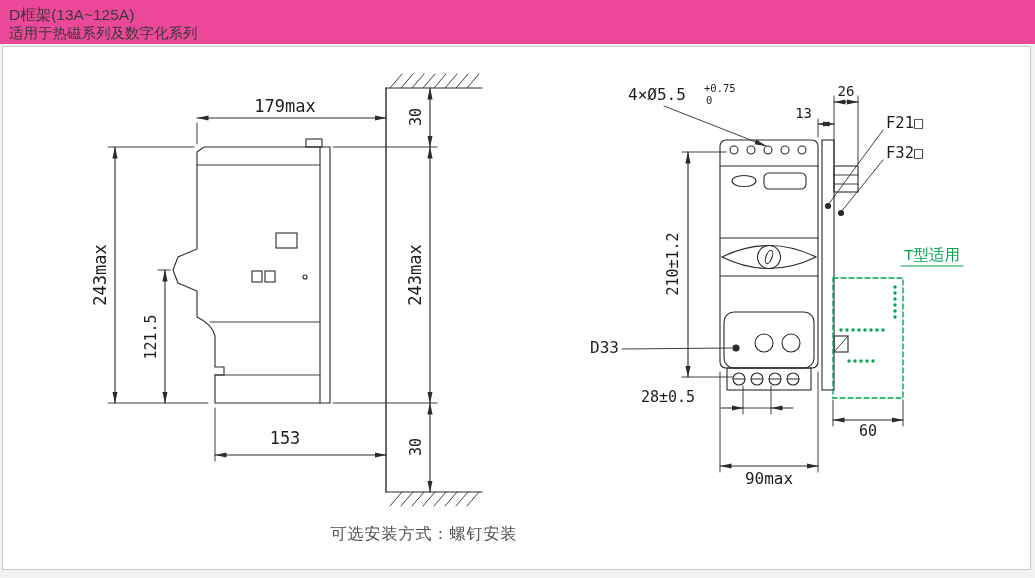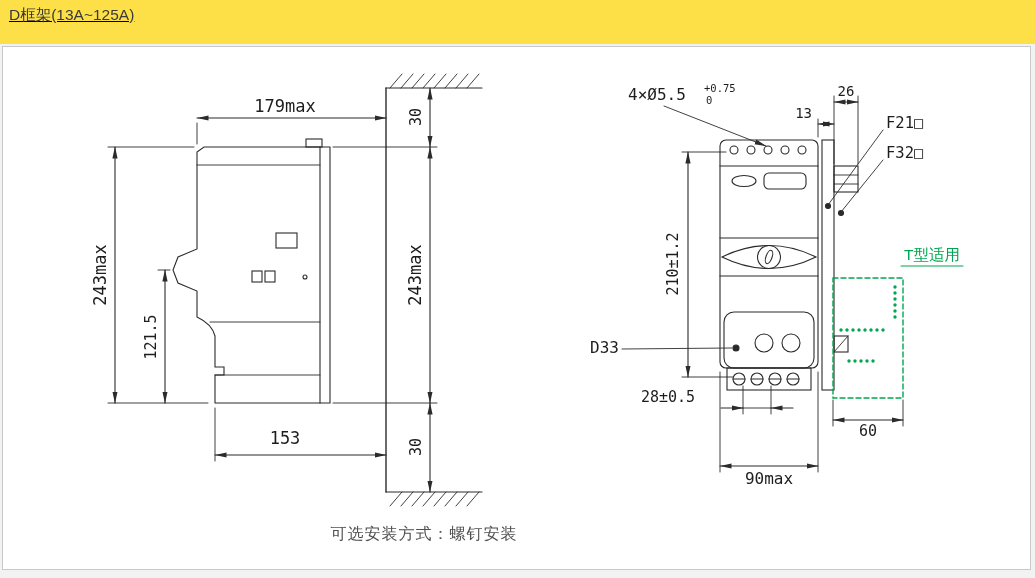--- a/index.html
+++ b/index.html
@@ -3,21 +3,21 @@
 <meta charset="utf-8">
 <style>
   html,body{margin:0;padding:0;}
   body{
     width:1035px;height:578px;position:relative;overflow:hidden;
     background:#f2f2f2;
     font-family:"Liberation Sans", sans-serif;
   }
   .header{
     position:absolute;left:0;top:0;width:1035px;height:44px;
-    background:#fde047;box-sizing:border-box;padding:5px 0 0 9px;text-decoration:underline;
+    background:#ec4899;box-sizing:border-box;padding:5px 0 0 9px;
   }
   .header-title{font-size:15.5px;color:#3a3a3a;line-height:19px;}
   .header-subtitle{font-size:14.5px;color:#3a3a3a;line-height:18px;}
   .content-box{
     position:absolute;left:2px;top:46px;width:1029px;height:524px;
     background:#ffffff;border:1px solid #c9c9c9;box-sizing:border-box;
   }
   .caption{
     position:absolute;left:0;top:524px;width:848px;
     text-align:center;font-size:16px;color:#4f4f4f;letter-spacing:1px;
@@ -29,20 +29,21 @@
   svg text.cn{font-family:"Liberation Sans", sans-serif;}
   svg .green-stroke{stroke:#00a651;}
   svg .green-fill{fill:#00a651;stroke:none;}
   svg text.green{fill:#00a651;}
 </style>
 </head>
 <body>
 
 <div class="header">
   <div class="header-title">D框架(13A~125A)</div>
+  <div class="header-subtitle">适用于热磁系列及数字化系列</div>
 </div>
 
 <div class="content-box"></div>
 
 <svg class="drawing" width="1035" height="578" viewBox="0 0 1035 578" xmlns="http://www.w3.org/2000/svg">
   <defs>
     <marker id="arr" markerWidth="12" markerHeight="6" refX="11.5" refY="3" orient="auto-start-reverse" markerUnits="userSpaceOnUse">
       <path d="M12,3 L0,0.4 L0,5.6 Z" fill="#2b2b2b"></path>
     </marker>
   </defs>

